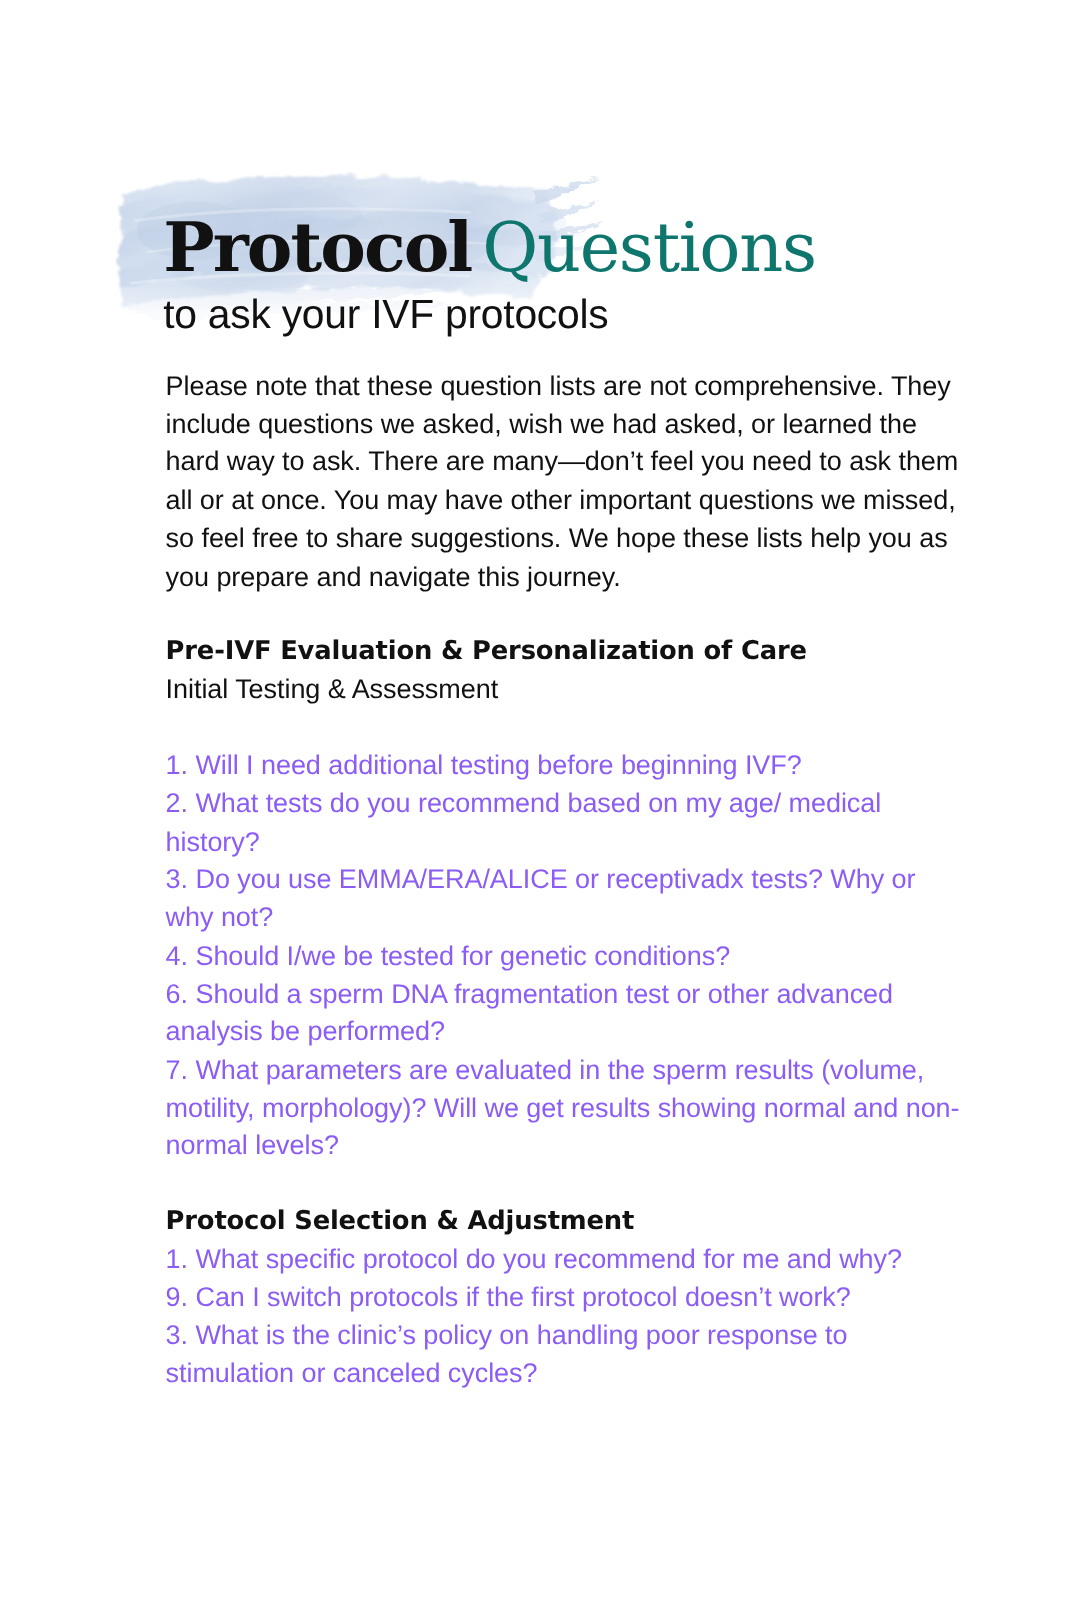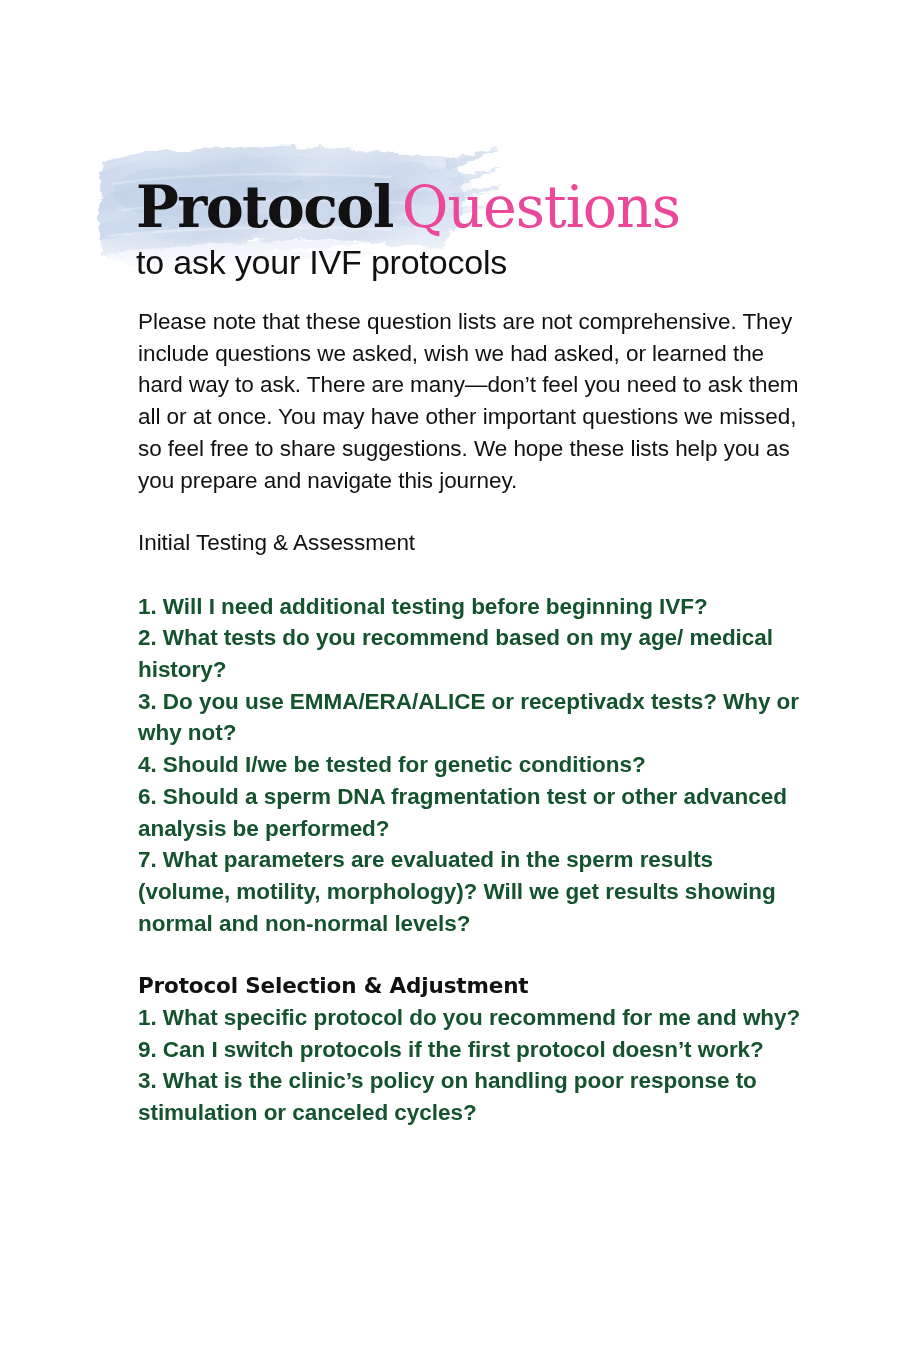--- a/index.html
+++ b/index.html
@@ -60,21 +60,21 @@
     font-weight: 700;
     font-size: 57px;
     letter-spacing: -1.6px;
     color: #111111;
   }
   .title-light {
     font-family: "DejaVu Serif", "Liberation Serif", serif;
     font-weight: 400;
     font-size: 57px;
     letter-spacing: -1.1px;
-    color: #ec4899;
+    color: #0f766e;
     margin-left: 9px;
   }
 
   .subtitle {
     position: absolute;
     left: 136px;
     top: 243px;
     font-family: "Liberation Sans", sans-serif;
     font-weight: 400;
     font-size: 34px;
@@ -125,25 +125,24 @@
     list-style: none;
     margin: 0;
     padding: 0;
   }
   .qlist.spaced {
     margin-top: 31.7px;
   }
   .qlist li {
     font-size: 22.5px;
     line-height: 31.7px;
-    color: #14532d;
+    color: #8b5cf6;
     letter-spacing: -0.05px;
     margin: 0;
     padding: 0;
-    font-weight: bold;
   }
 </style>
 </head>
 <body>
 
 <div class="page">
 
   <div class="header">
 
     <div class="brush-wrap">
@@ -231,20 +230,21 @@
     </div>
 
     <div class="subtitle">to ask your IVF protocols</div>
   </div>
 
   <div class="content">
 
     <p class="intro">Please note that these question lists are not comprehensive. They include questions we asked, wish we had asked, or learned the hard way to ask. There are many—don’t feel you need to ask them all or at once. You may have other important questions we missed, so feel free to share suggestions. We hope these lists help you as you prepare and navigate this journey.</p>
 
     <div class="section">
+      <h2 class="section-title">Pre-IVF Evaluation &amp; Personalization of Care</h2>
       <p class="section-subtitle">Initial Testing &amp; Assessment</p>
       <ul class="qlist spaced">
         <li>1. Will I need additional testing before beginning IVF?</li>
         <li>2. What tests do you recommend based on my age/ medical history?</li>
         <li>3. Do you use EMMA/ERA/ALICE or receptivadx tests? Why or why not?</li>
         <li>4. Should I/we be tested for genetic conditions?</li>
         <li>6. Should a sperm DNA fragmentation test or other advanced analysis be performed?</li>
         <li>7. What parameters are evaluated in the sperm results (volume, motility, morphology)? Will we get results showing normal and non-normal levels?</li>
       </ul>
     </div>

